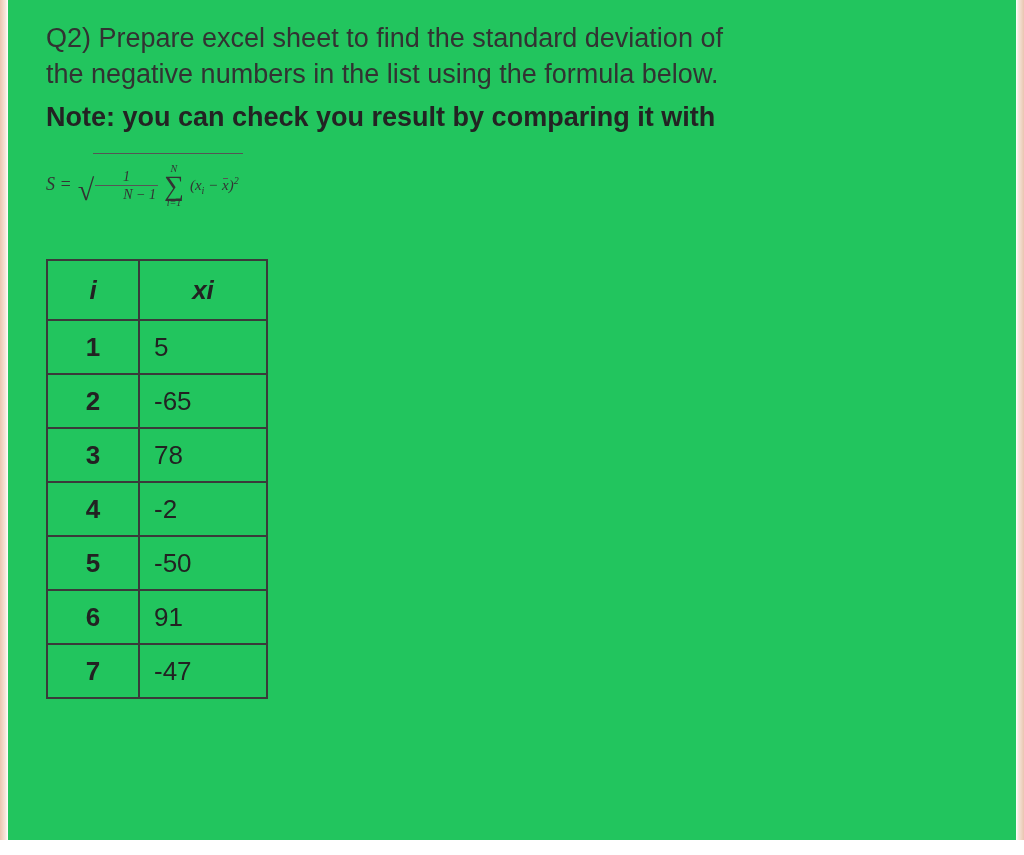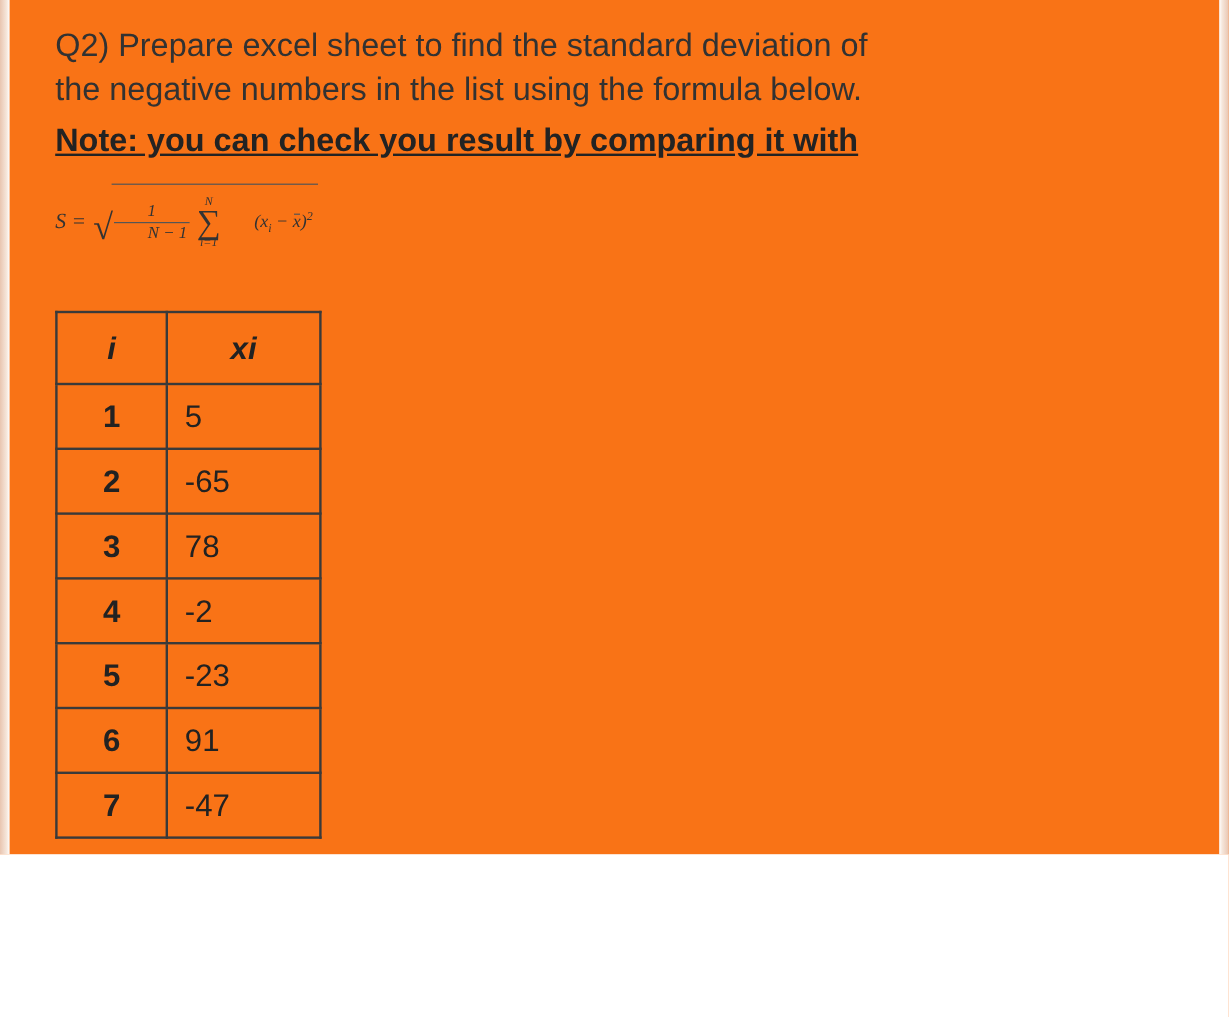--- a/index.html
+++ b/index.html
@@ -4,25 +4,25 @@
 <style>
   html, body {
     margin: 0;
     padding: 0;
     background: #fff;
     font-family: Arial, Helvetica, sans-serif;
     color: #222;
   }
   .page {
     width: 1024px;
-    height: 712px;
+    height: 840px;
     box-sizing: border-box;
     padding: 20px 46px 8px 46px;
     position: relative;
-    background: #f97316;
+    background: #22c55e;
   }
   .edge-left, .edge-right {
     position: absolute;
     top: 0;
     bottom: 0;
     width: 8px;
   }
   .edge-left {
     left: 0;
     background: linear-gradient(to right, #e9c5b0 0%, #f6e7dc 70%, #ffffff 100%);
@@ -38,21 +38,20 @@
     margin: 0 0 6px 0;
     font-weight: 400;
     color: #323232;
   }
   .note {
     font-size: 27px;
     line-height: 1.35;
     font-weight: 700;
     margin: 6px 0 14px 0;
     color: #232323;
-    text-decoration: underline;
   }
 
   .formula {
     font-family: "Times New Roman", Times, serif;
     font-style: italic;
     display: flex;
     align-items: center;
     height: 70px;
     margin-bottom: 40px;
     color: #333;
@@ -110,21 +109,20 @@
     font-size: 28px;
     line-height: 0.85;
   }
   .sigma-block .below {
     font-size: 10px;
     font-style: italic;
     line-height: 1;
   }
   .term {
     font-size: 15px;
-    margin-left: 22px;
   }
   .sup { font-size: 10px; vertical-align: super; }
   .sub { font-size: 10px; vertical-align: sub; }
   .xbar {
     position: relative;
     display: inline-block;
   }
   .xbar::before {
     content: "";
     position: absolute;
@@ -224,21 +222,21 @@
       <tr>
         <td class="ci">3</td>
         <td class="cx">78</td>
       </tr>
       <tr>
         <td class="ci">4</td>
         <td class="cx">-2</td>
       </tr>
       <tr>
         <td class="ci">5</td>
-        <td class="cx">-23</td>
+        <td class="cx">-50</td>
       </tr>
       <tr>
         <td class="ci">6</td>
         <td class="cx">91</td>
       </tr>
       <tr>
         <td class="ci">7</td>
         <td class="cx">-47</td>
       </tr>
     </tbody>

